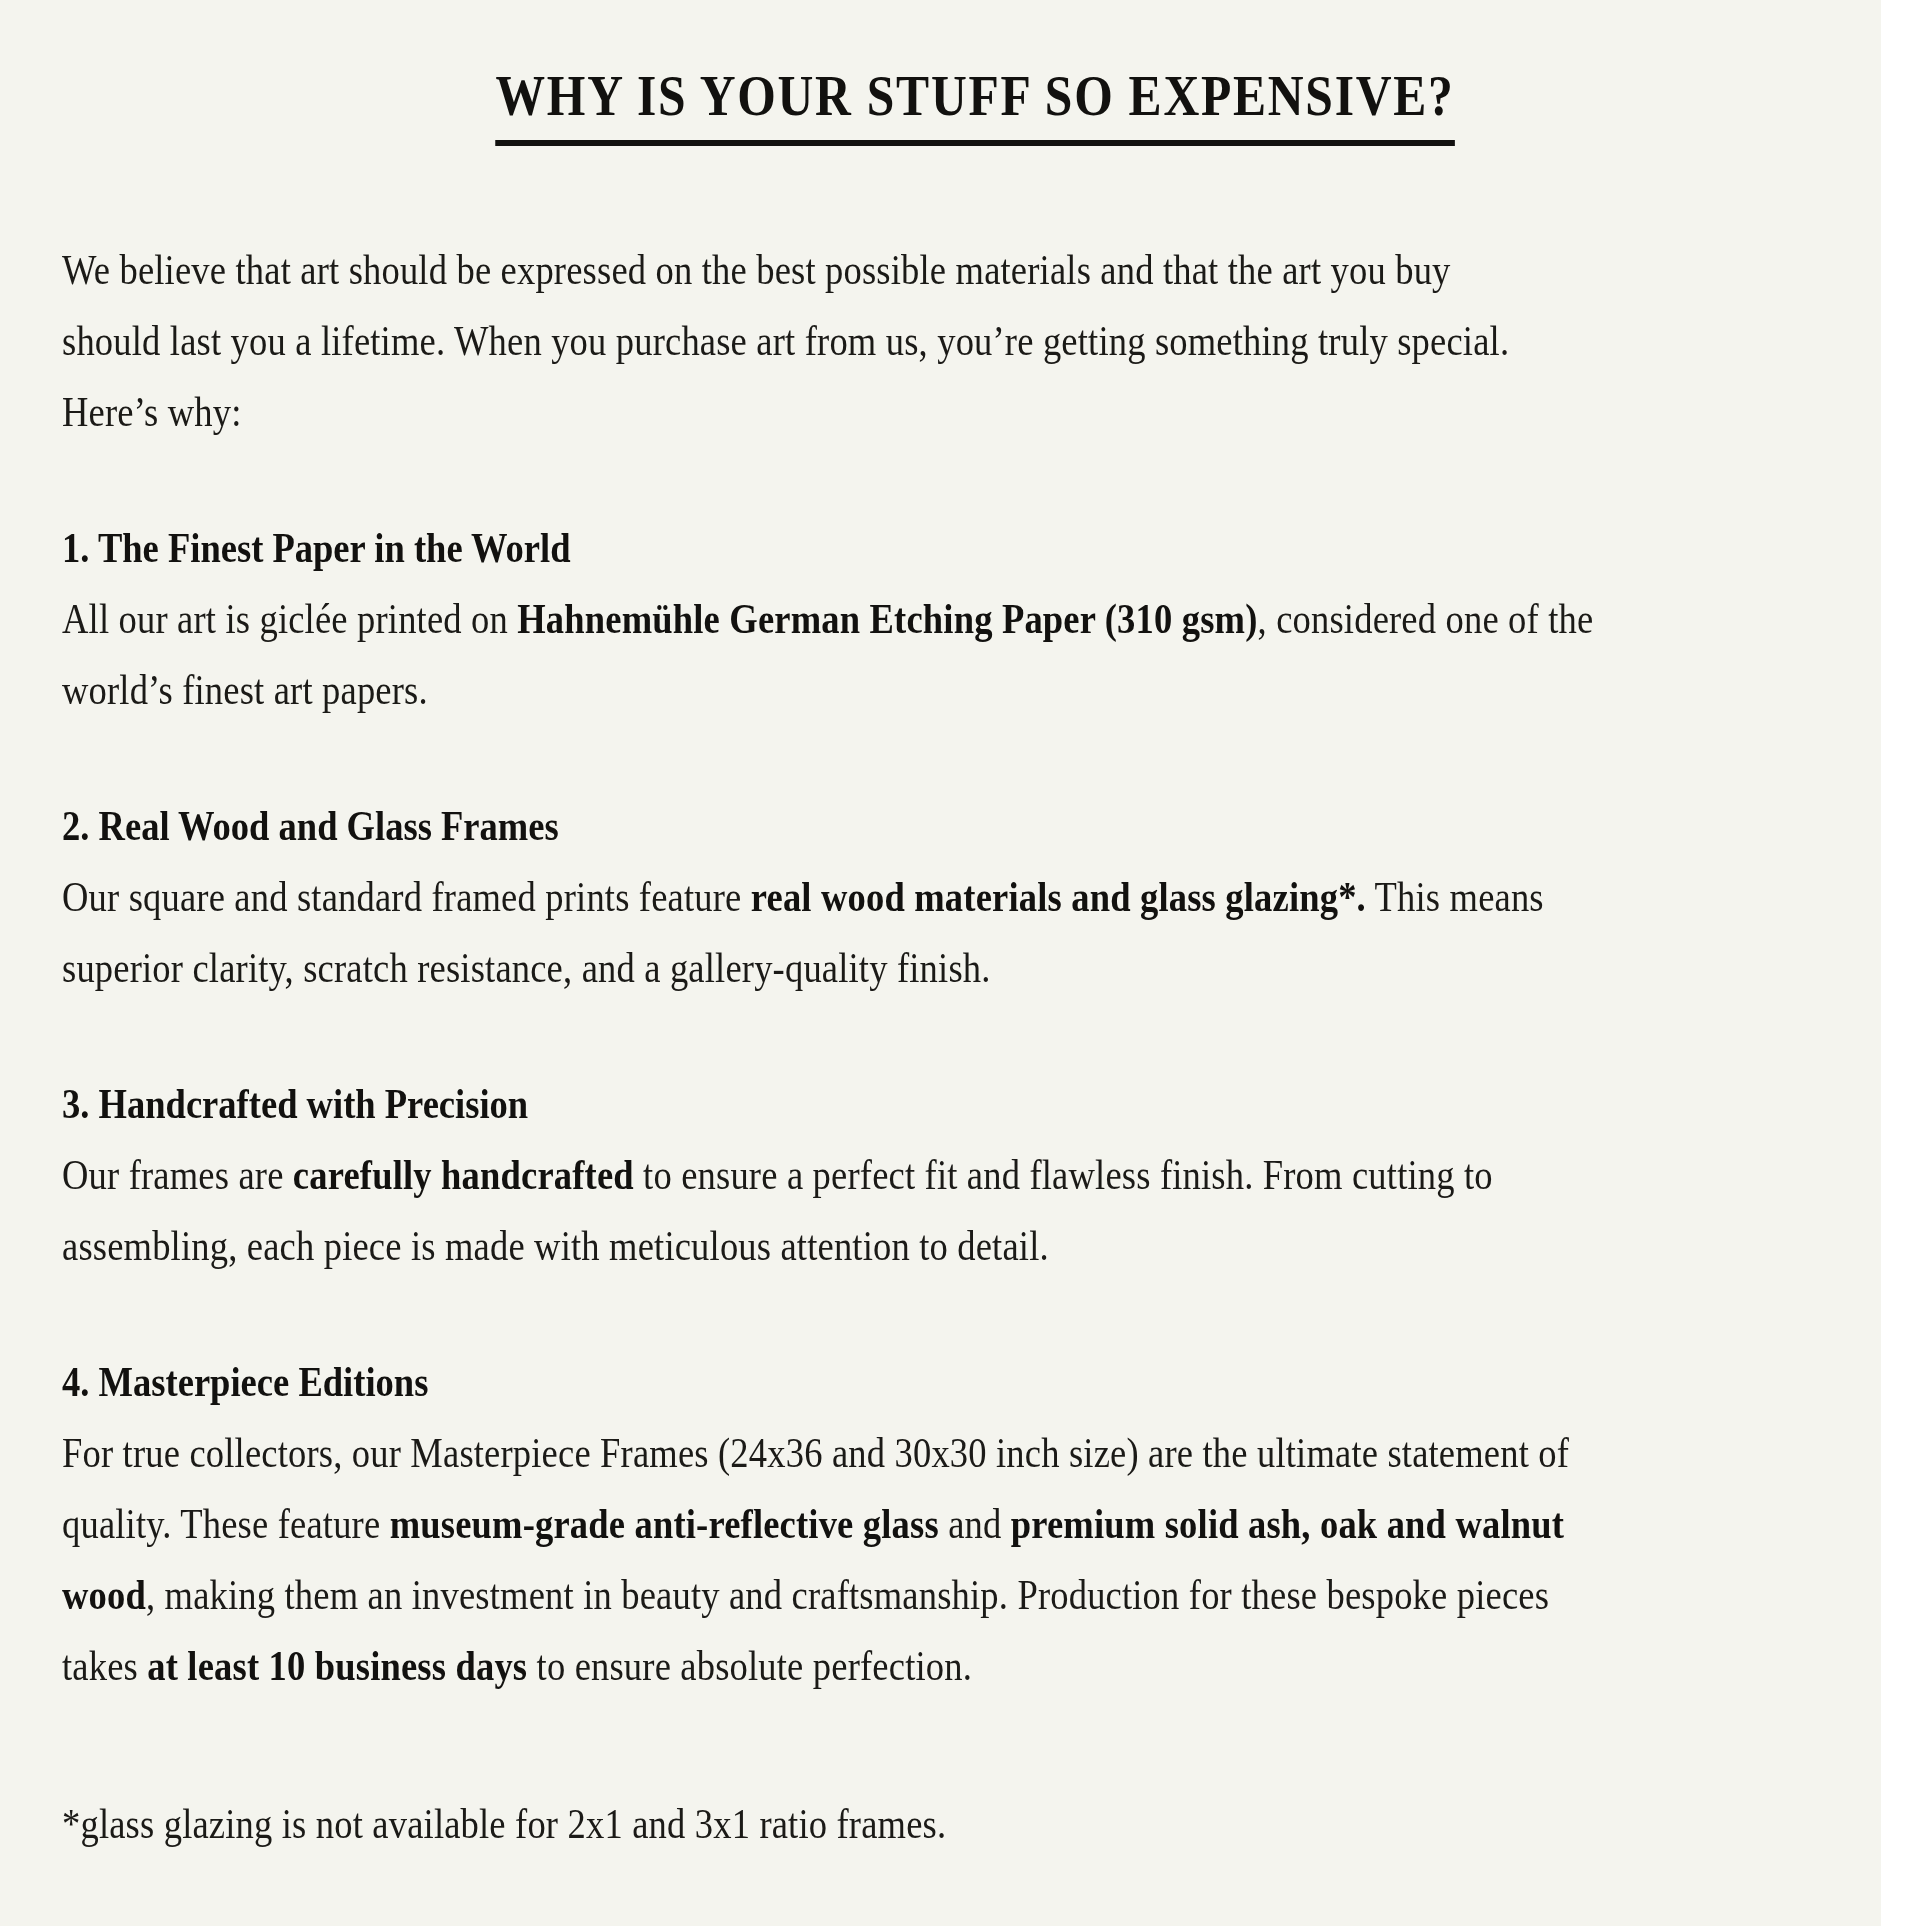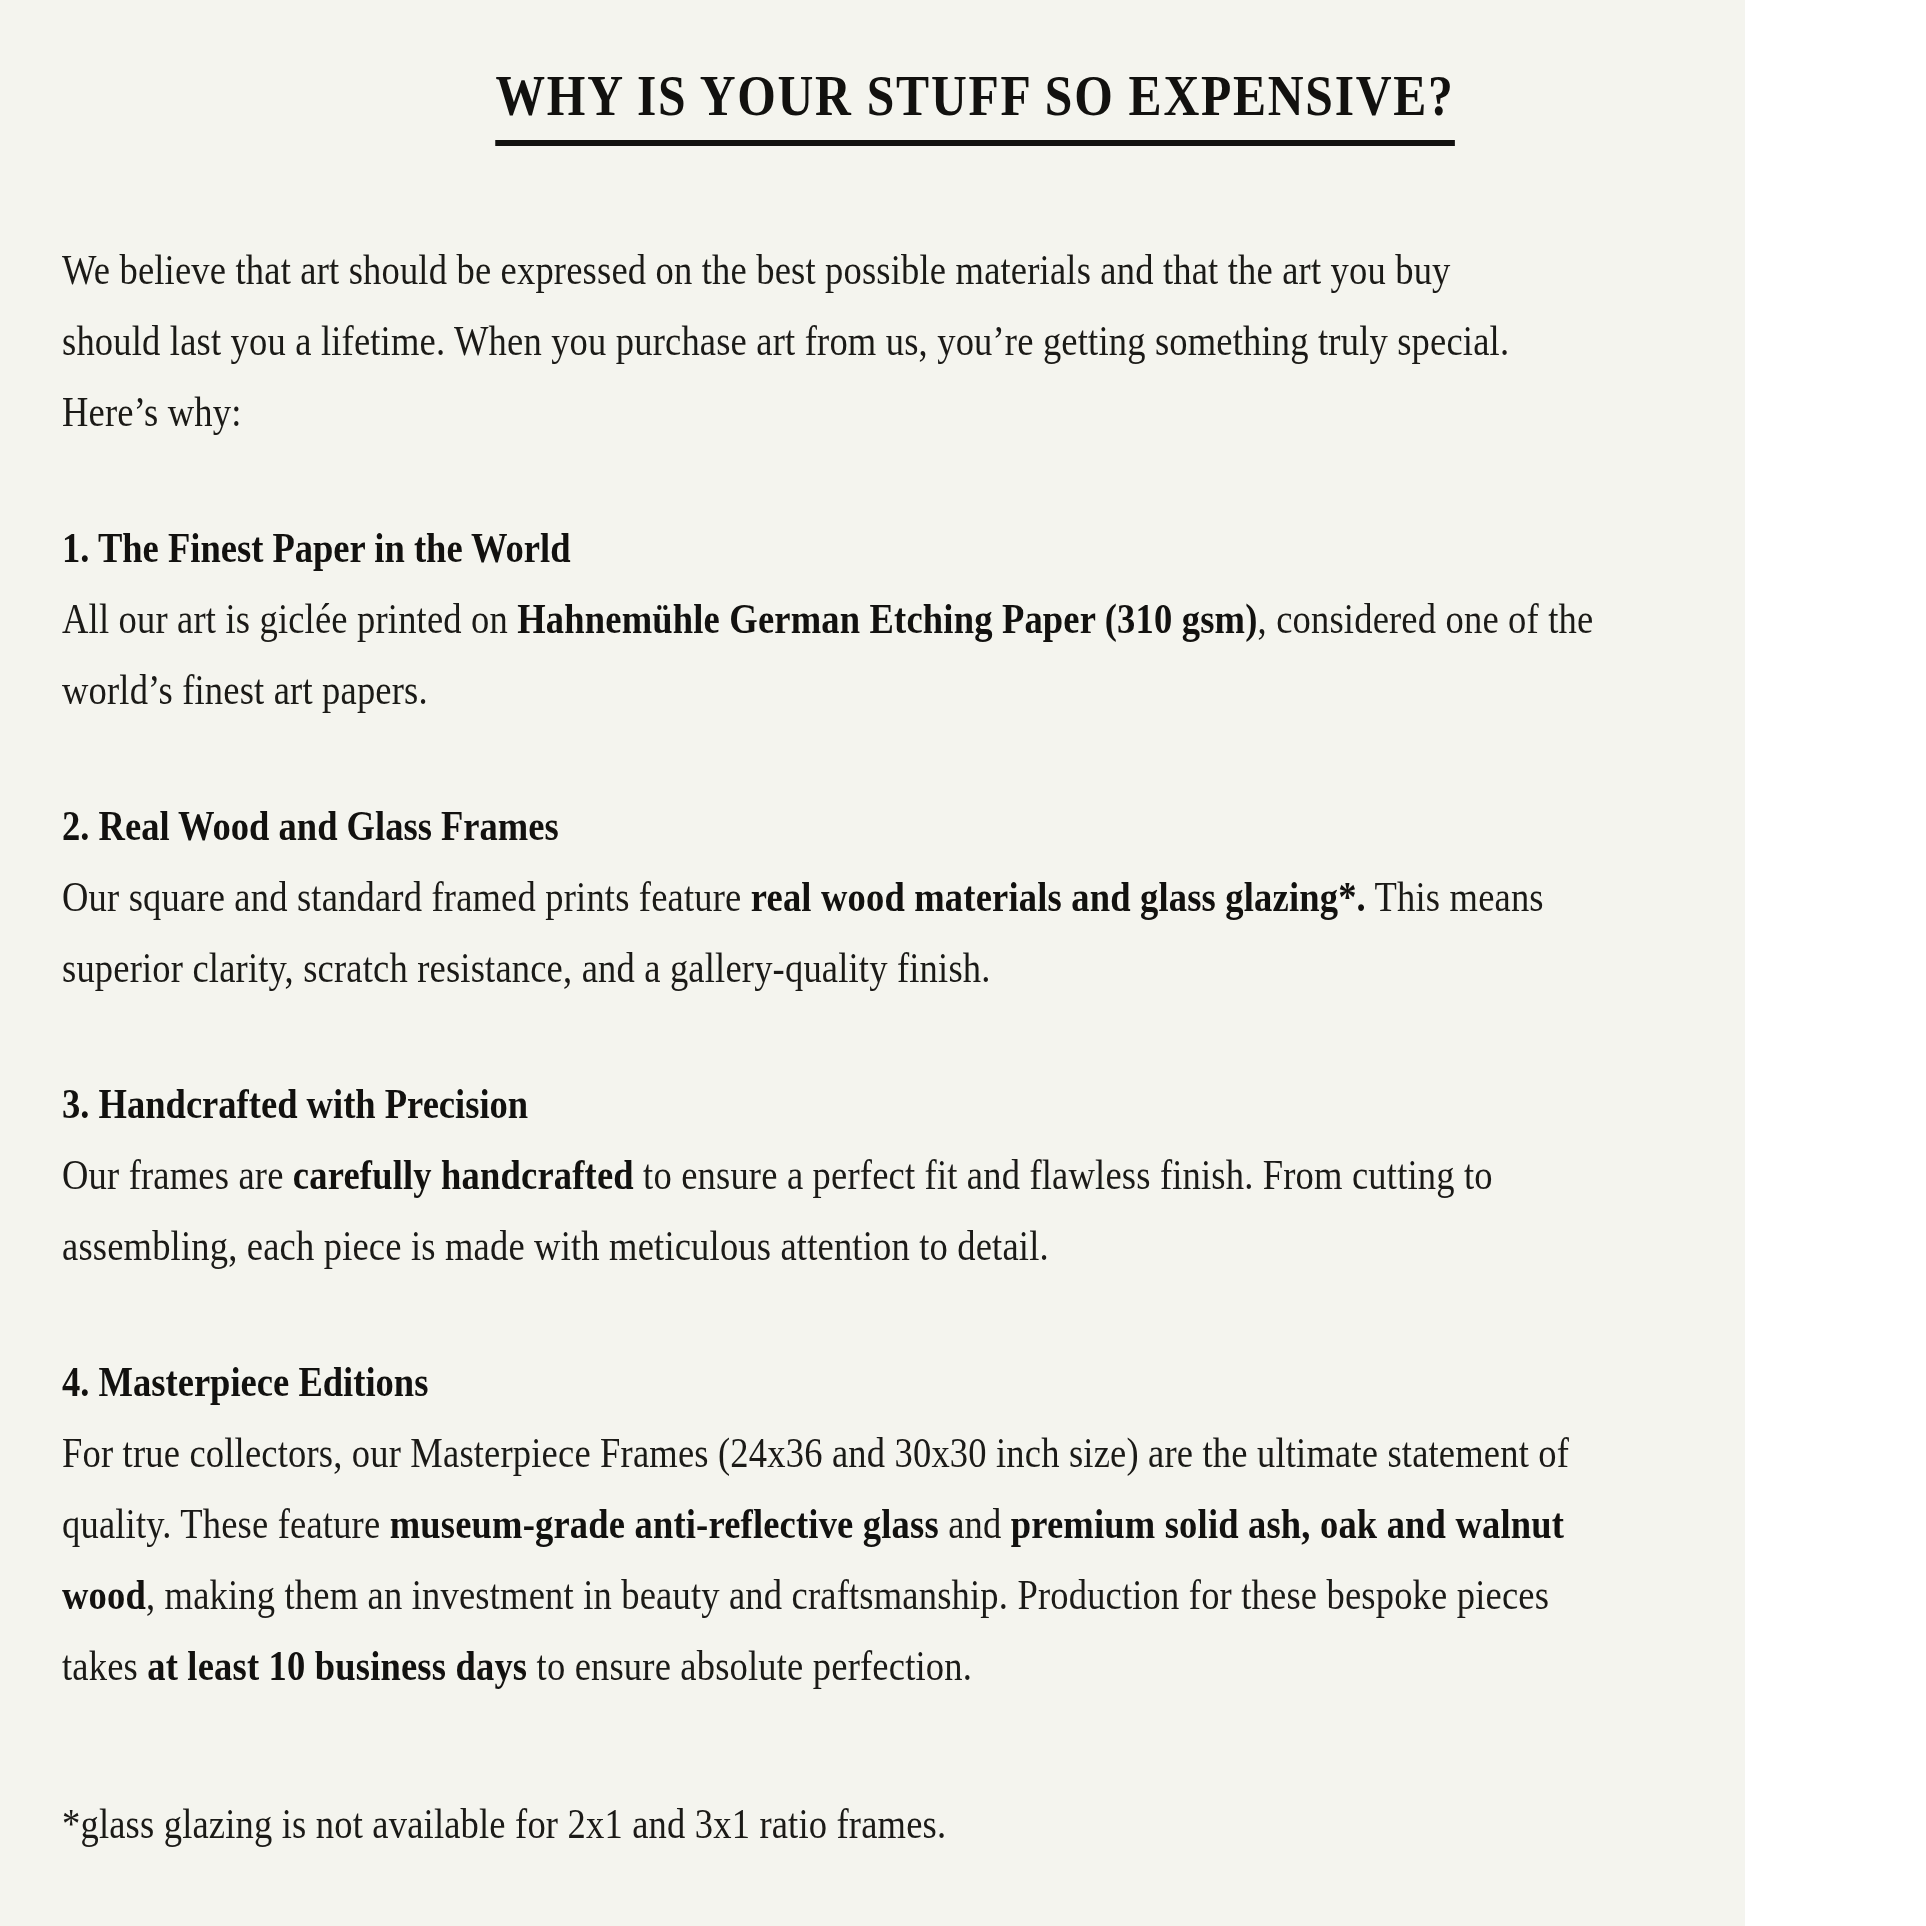--- a/index.html
+++ b/index.html
@@ -1,21 +1,21 @@
 <!DOCTYPE html>
 <html><head>
 <meta charset="utf-8">
 <style>
   html, body {
     margin: 0;
     padding: 0;
   }
   .page {
     position: relative;
-    width: 1745px;
+    width: 1881px;
     height: 1927px;
     background: #F4F4EE;
     color: #1B1A17;
     font-family: "Liberation Serif", serif;
     overflow: hidden;
   }
   
   .content {
     position: absolute;
     left: 62px;

